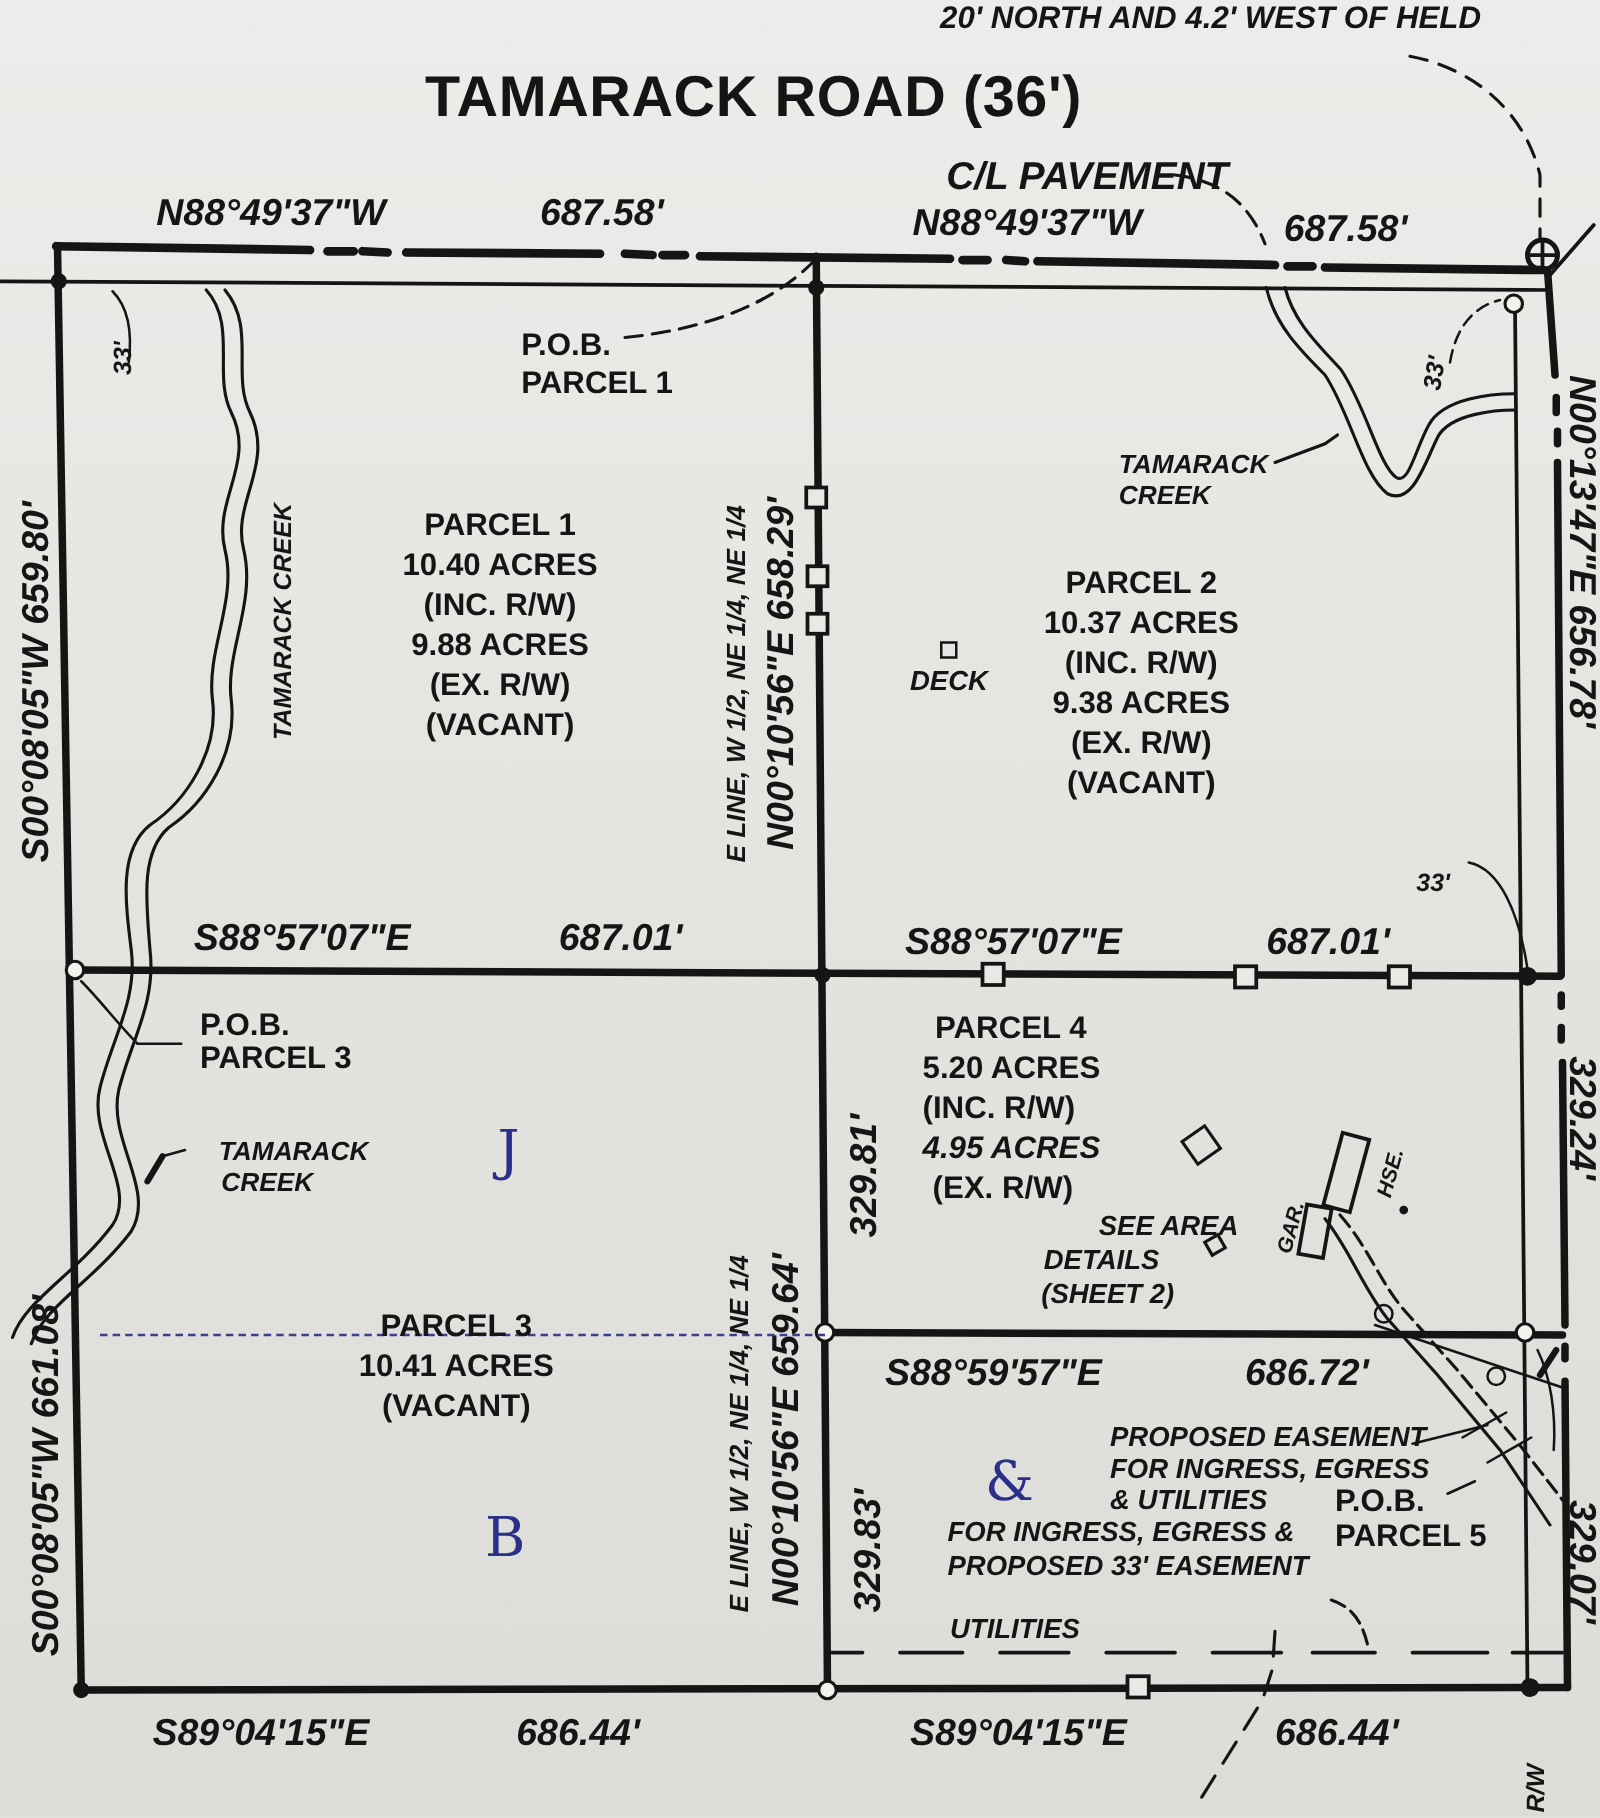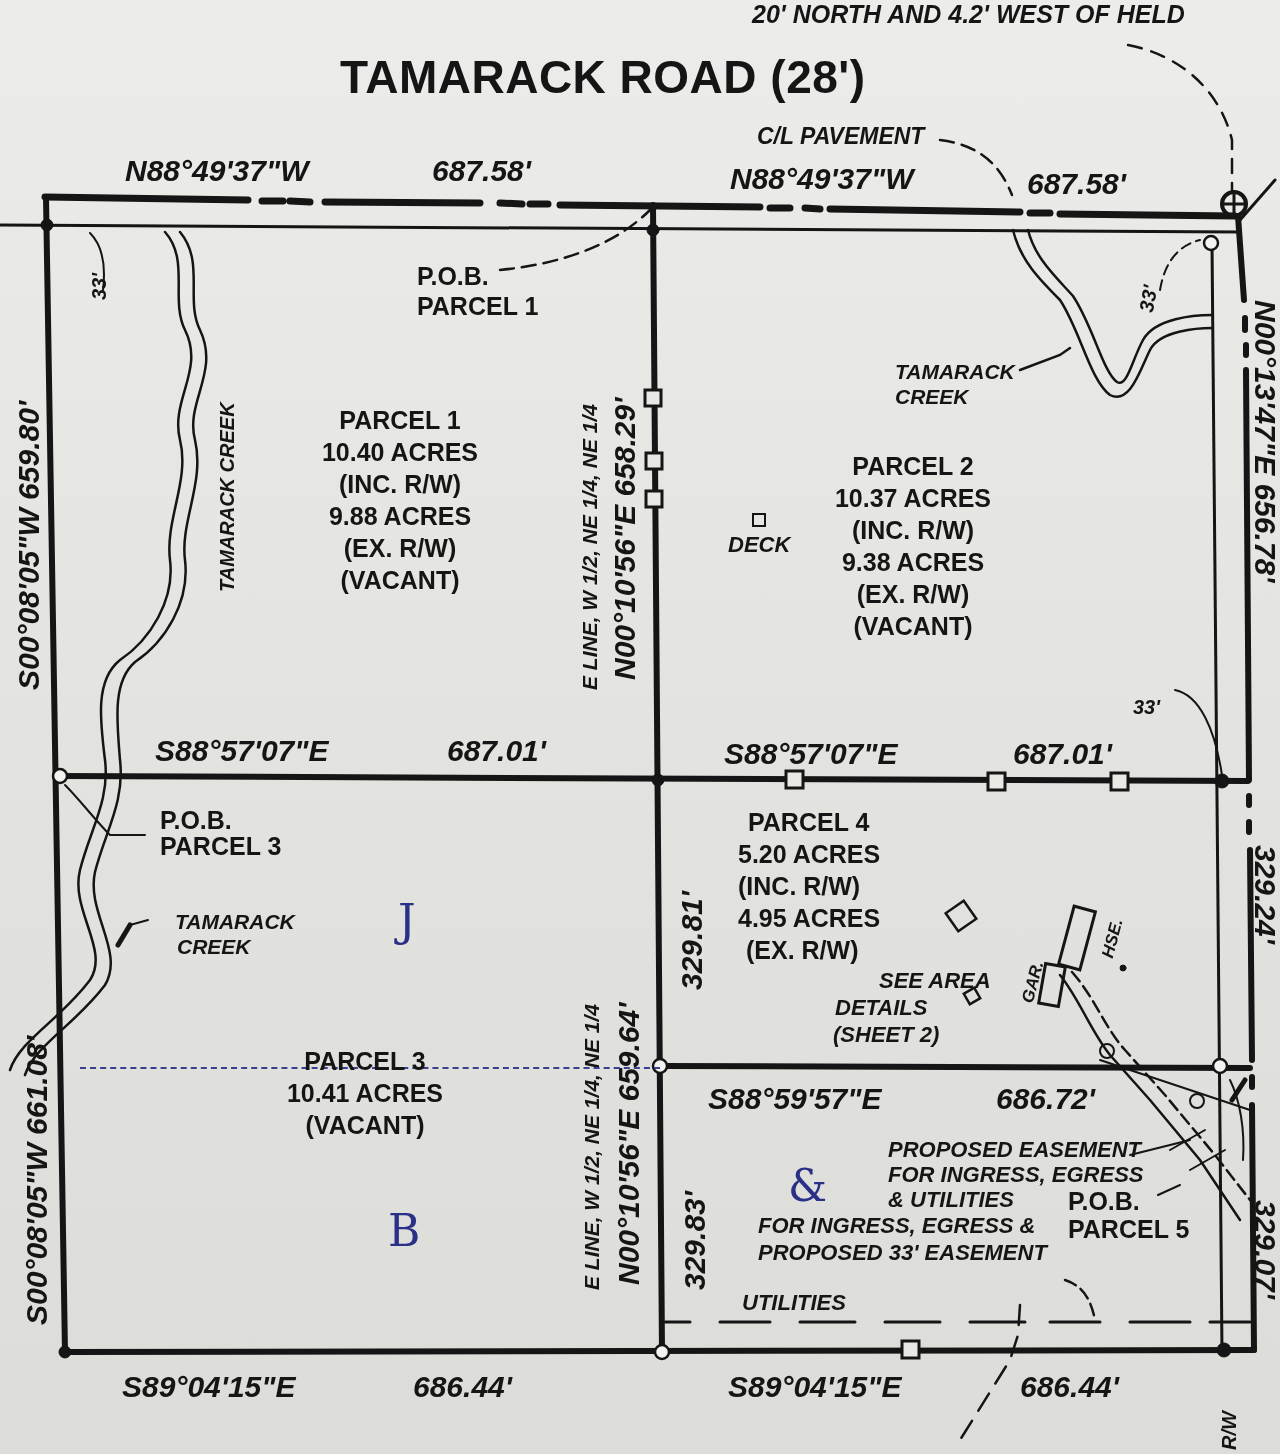--- a/index.html
+++ b/index.html
@@ -121,23 +121,23 @@
       <path d="M1130 1155 L1170 1145 L1190 1140" stroke-width="2"></path>
       <path d="M1158 1195 L1180 1185" stroke-width="2"></path>
       <path d="M1065 1280 C1080 1285,1090 1295,1095 1320" stroke-width="2.5" stroke-dasharray="12 6"></path>
       <path d="M1020 1305 L1018 1335 L1010 1360 L960 1440" stroke-width="2.5" stroke-dasharray="20 12"></path>
 
       <path d="M1230 1080 C1240 1100,1245 1130,1243 1160" stroke-width="2"></path>
       <path d="M1232 1100 L1245 1080" stroke-width="5"></path>
     </g>
   </svg>
 
-  <div class="t title" style="left:340px; top:50px;">TAMARACK ROAD (28')</div>
+  <div class="t title" style="left:340px; top:50px;">TAMARACK ROAD (36')</div>
   <div class="t sm" style="left:752px; top:0px; font-size:25px;">20' NORTH AND 4.2' WEST OF HELD</div>
-  <div class="t sm" style="left:757px; top:123px; font-size:23px;">C/L PAVEMENT</div>
+  <div class="t sm" style="left:757px; top:123px; font-size:31px;">C/L PAVEMENT</div>
 
   <div class="t brg" style="left:125px; top:154px;">N88°49'37"W</div>
   <div class="t brg" style="left:432px; top:154px;">687.58'</div>
   <div class="t brg" style="left:730px; top:162px;">N88°49'37"W</div>
   <div class="t brg" style="left:1027px; top:167px;">687.58'</div>
 
   <div class="t brg" style="left:155px; top:734px;">S88°57'07"E</div>
   <div class="t brg" style="left:447px; top:734px;">687.01'</div>
   <div class="t brg" style="left:724px; top:737px;">S88°57'07"E</div>
   <div class="t brg" style="left:1013px; top:737px;">687.01'</div>
@@ -206,39 +206,39 @@
   <div class="t parcel-block" style="left:255px; top:1045px; width:220px;">
     <div>PARCEL 3</div>
     <div>10.41 ACRES</div>
     <div>(VACANT)</div>
   </div>
 
   <div class="t parcel-block" style="left:726px; top:806px; width:200px; text-align:left;">
     <div style="padding-left:22px;">PARCEL 4</div>
     <div style="padding-left:12px;">5.20 ACRES</div>
     <div style="padding-left:12px;">(INC. R/W)</div>
-    <div style="padding-left:12px;">4.95 ACRES</div>
+    <div style="padding-left:12px;font-style:italic;">4.95 ACRES</div>
     <div style="padding-left:20px;">(EX. R/W)</div>
   </div>
 
   <div class="t sm" style="left:835px; top:968px;margin-left:44px;">SEE AREA</div>
   <div class="t sm" style="left:835px; top:995px;">DETAILS</div>
   <div class="t sm" style="left:833px; top:1022px;">(SHEET 2)</div>
 
   <div class="t sm vert" style="left:1018px; top:1000px; transform:rotate(-75deg); font-size:17px;">GAR.</div>
   <div class="t sm vert" style="left:1098px; top:955px; transform:rotate(-75deg); font-size:17px;">HSE.</div>
 
   <div class="t sm" style="left:888px; top:1137px;">PROPOSED EASEMENT</div>
   <div class="t sm" style="left:888px; top:1162px;">FOR INGRESS, EGRESS</div>
   <div class="t sm" style="left:888px; top:1187px;">&amp; UTILITIES</div>
 
   <div class="t lbl" style="left:1068px; top:1187px;">P.O.B.</div>
   <div class="t lbl" style="left:1068px; top:1215px;">PARCEL 5</div>
 
   <div class="t sm" style="left:758px; top:1240px;">PROPOSED 33' EASEMENT</div>
   <div class="t sm" style="left:758px; top:1213px;font-style:italic;">FOR INGRESS, EGRESS &amp;</div>
-  <div class="t sm" style="left:742px; top:1290px;text-align:right;">UTILITIES</div>
+  <div class="t sm" style="left:760px; top:1290px;text-align:right;">UTILITIES</div>
 
   <div class="t hand" style="left:398px; top:895px;">J</div>
   <div class="t hand" style="left:388px; top:1205px;">B</div>
   <div class="t hand" style="left:788px; top:1160px;">&amp;</div>
 
 </div>
 
 </body></html>

